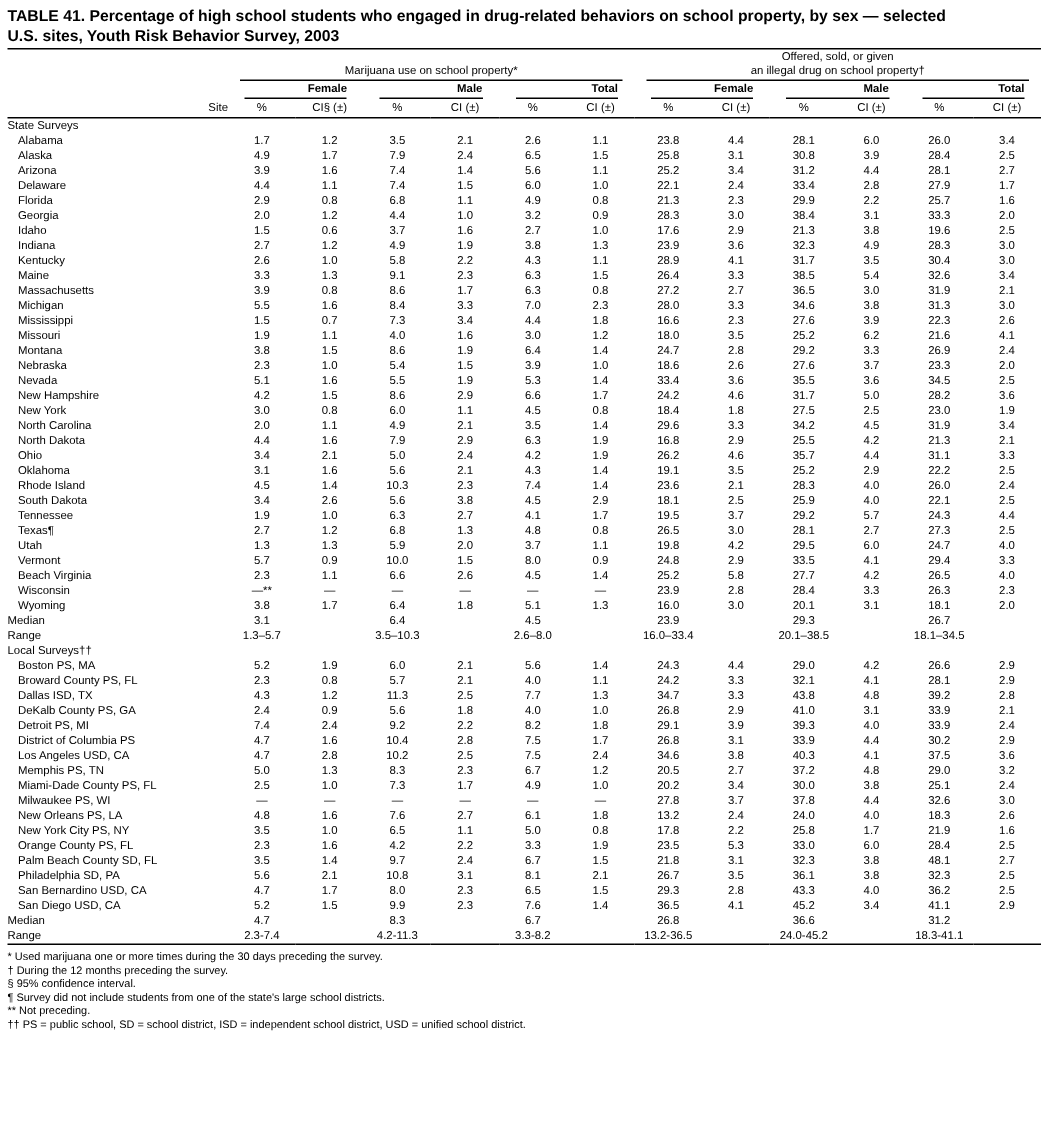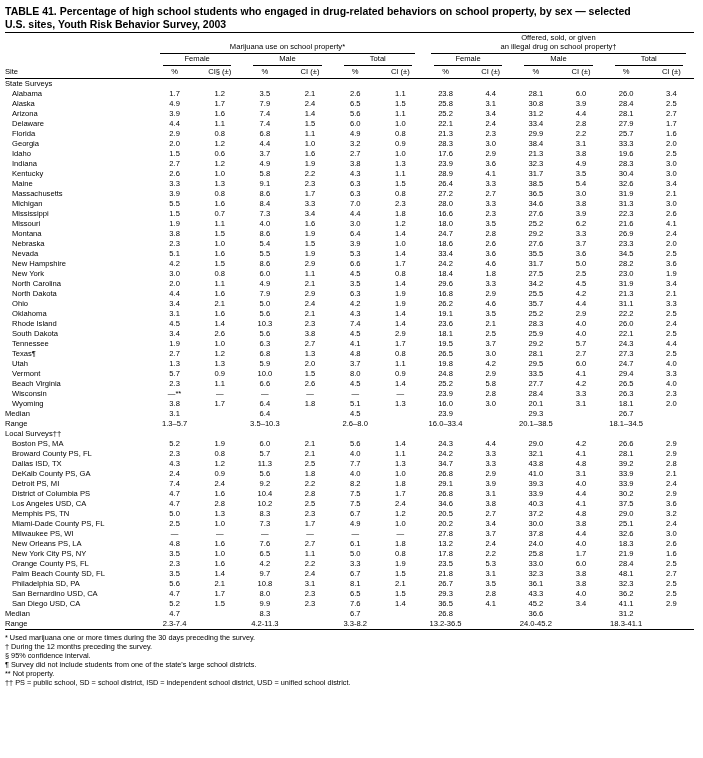--- a/index.html
+++ b/index.html
@@ -17,25 +17,25 @@
 
   table { width: 100%; border-collapse: collapse; table-layout: fixed; border-bottom: 1px solid #000; }
   col.c-site { width: 147px; }
 
   thead th { font-weight: normal; font-size: 7.6px; vertical-align: bottom; padding: 0; }
   .group-label {
     text-align: center; line-height: 8.8px; padding: 1px 0 1.5px;
     margin: 0 8px; border-bottom: 0.8px solid #000;
   }
   .sex-label {
-    text-align: center; line-height: 9.5px; padding-bottom: 1px;
-    margin: 0 11px; border-bottom: 0.8px solid #000;
+    text-align: right; line-height: 9.5px; padding-bottom: 1px;
+    margin: 0 11px; border-bottom: 0.8px solid #000; font-weight: bold;
   }
   tr.colhead-row th { border-bottom: 0.9px solid #000; text-align: center; padding: 1px 0 2px; }
-  tr.colhead-row th.site-th { text-align: left; }
+  tr.colhead-row th.site-th { text-align: right; }
 
   tbody td { font-size: 7.6px; line-height: 10px; padding: 0; white-space: nowrap; overflow: hidden; }
   td.val { text-align: center; }
   td.site { padding-left: 7px; }
   td.section-label, td.summary-site { padding-left: 0; }
 
   .footnotes { margin-top: 3px; font-size: 7.3px; line-height: 9px; }
   .footnotes .fn { white-space: nowrap; }
 </style>
 </head>
@@ -909,17 +909,17 @@
           <td class="val"></td>
         </tr>
       </tbody>
   </table>
 
   <div class="footnotes">
     <div class="fn">* Used marijuana one or more times during the 30 days preceding the survey.</div>
     <div class="fn">† During the 12 months preceding the survey.</div>
     <div class="fn">§ 95% confidence interval.</div>
     <div class="fn">¶ Survey did not include students from one of the state's large school districts.</div>
-    <div class="fn">** Not property.</div>
+    <div class="fn">** Not preceding.</div>
     <div class="fn">†† PS = public school, SD = school district, ISD = independent school district, USD = unified school district.</div>
   </div>
 
 </div>
 
 </body></html>

